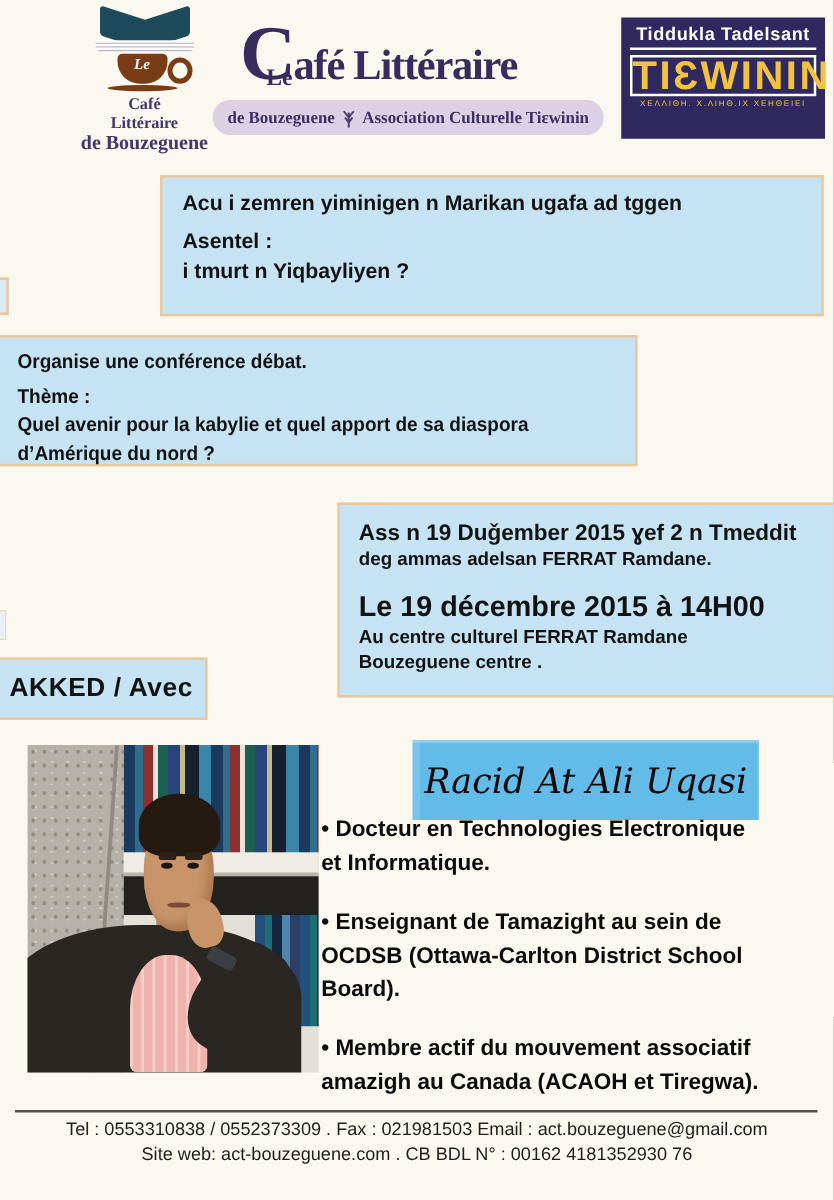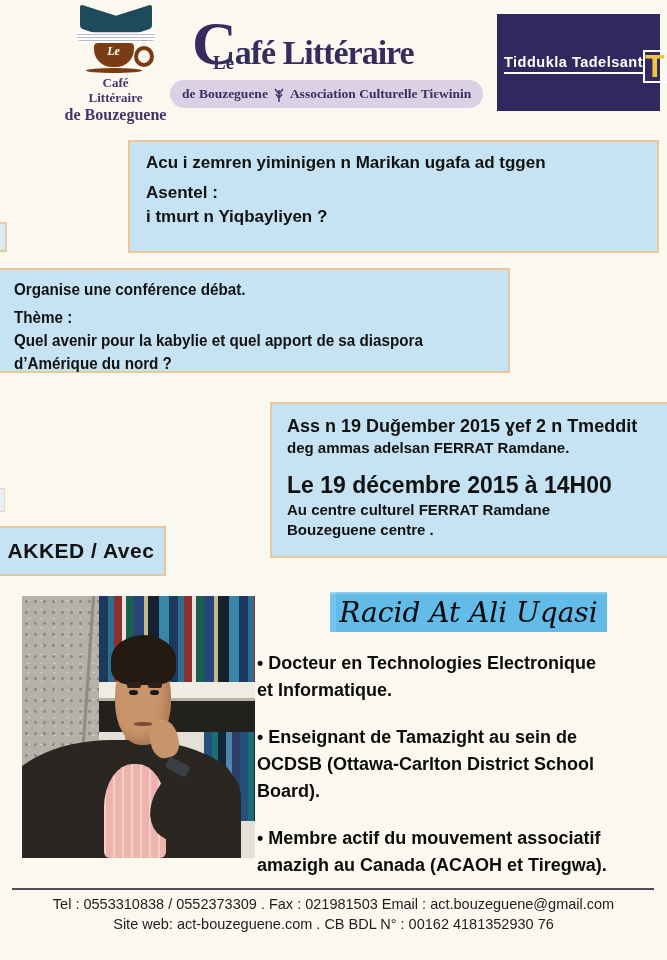--- a/index.html
+++ b/index.html
@@ -32,21 +32,21 @@
          font-family:"Liberation Serif","DejaVu Serif",serif;font-weight:bold;}
   .title .bigc{font-size:62px;line-height:66px;display:inline-block;position:relative;letter-spacing:-2px;}
   .title .le{position:absolute;left:21px;top:20px;font-size:19px;letter-spacing:0;}
   .title .rest{font-size:34px;letter-spacing:-1px;}
 
   .pill{position:absolute;left:170px;top:80px;height:28px;display:flex;align-items:center;gap:5px;
         padding:0 12px;background:#dcd0e4;border-radius:14px;color:#3a2f62;
         font-family:"Liberation Serif","DejaVu Serif",serif;font-weight:bold;font-size:13.5px;white-space:nowrap;}
 
   .rlogo{position:absolute;left:497px;top:14px;width:163px;height:97px;background:#2f2960;
-         box-sizing:border-box;padding:6px 7px 3px;display:flex;align-items:center;}
+         box-sizing:border-box;padding:6px 7px 3px;display:flex;flex-direction:column;align-items:center;}
   .rl1{color:#ffffff;font-size:14.5px;font-weight:bold;border-bottom:2px solid #ffffff;
        padding-bottom:2px;width:100%;text-align:center;letter-spacing:.5px;white-space:nowrap;}
   .rl2box{border:2px solid #ffffff;margin-top:4px;width:100%;text-align:center;box-sizing:border-box;}
   .rl2{color:#f2c340;font-size:32px;font-weight:bold;letter-spacing:2px;line-height:29px;}
   .rl3{color:#f2c340;font-size:6.5px;letter-spacing:1.4px;margin-top:3px;white-space:nowrap;}
 
   
   .bluebox{position:absolute;background:#c5e3f2;border:2px solid #ebc89c;box-sizing:border-box;color:#121212;}
   .bb1{left:128px;top:140px;width:531px;height:113px;padding:9px 0 0 16px;}
   .bb1 .ln{font-size:17px;font-weight:bold;line-height:24px;white-space:nowrap;}
@@ -90,21 +90,21 @@
   .ph-brow1{left:45%;top:33%;width:6%;height:2%;background:#2e2218;border-radius:2px;}
   .ph-brow2{left:54%;top:33%;width:6%;height:2%;background:#2e2218;border-radius:2px;}
   .ph-eye1{left:46%;top:36%;width:4%;height:1.6%;background:#1c1410;border-radius:50%;}
   .ph-eye2{left:55%;top:36%;width:4%;height:1.6%;background:#1c1410;border-radius:50%;}
   .ph-mouth{left:48%;top:48%;width:8%;height:1.6%;background:#7d4a34;border-radius:40%;}
   .ph-sleeve{left:58%;top:60%;width:30%;height:36%;background:#2a2622;border-radius:40%;transform:rotate(32deg);}
   .ph-hand{left:55%;top:47%;width:12%;height:15%;background:#c9946a;border-radius:50% 50% 40% 40%;transform:rotate(-14deg);}
   .ph-watch{left:62%;top:63%;width:10%;height:4.5%;background:#3a3f45;border-radius:3px;transform:rotate(28deg);}
 
   
-  .namebadge{position:absolute;left:330px;top:592px;width:277px;height:40px;background:#63bce8;
+  .namebadge{position:absolute;left:330px;top:592px;width:277px;height:64px;background:#63bce8;
     background-image:linear-gradient(180deg,rgba(255,255,255,.25) 0 2px,transparent 2px 10px),
                      linear-gradient(90deg,rgba(255,255,255,.12) 0 6px,transparent 6px 14px);
     display:flex;align-items:center;justify-content:center;color:#0a0a0a;
     font-family:"DejaVu Serif","Liberation Serif",serif;font-style:italic;font-size:28px;font-weight:500;white-space:nowrap;}
   .bio{position:absolute;left:257px;top:650px;width:412px;color:#0c0c0c;}
   .bio .bitem{margin-bottom:20px;}
   .bio .bline{font-size:18px;font-weight:bold;line-height:27px;white-space:nowrap;}
 
   
   .footline{position:absolute;left:12px;top:888px;width:642px;height:2px;background:#4f4f4f;}

